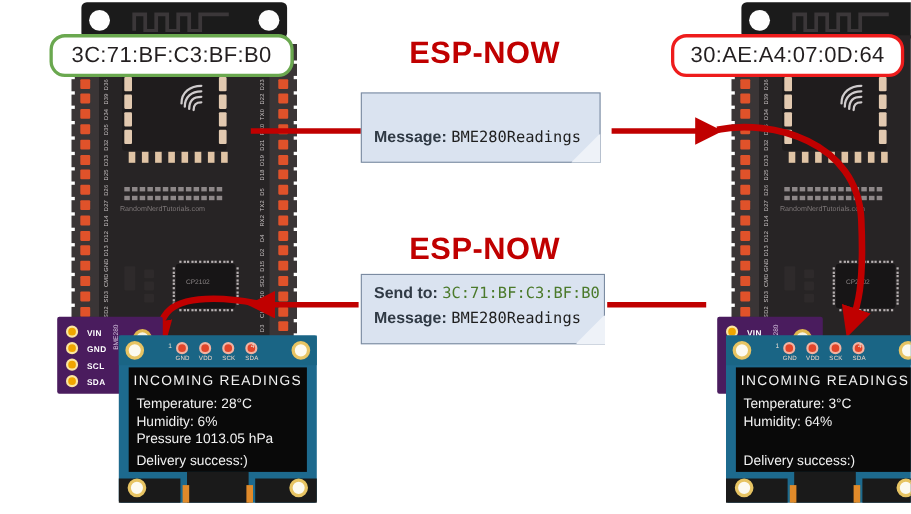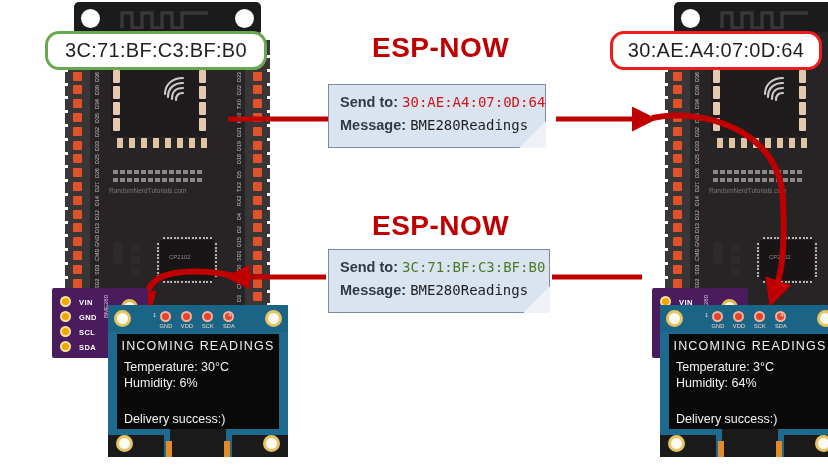--- a/index.html
+++ b/index.html
@@ -571,24 +571,20 @@
     <path d="M234 276 C205 270 165 268 152 284 C143 295 145 303 147 313" stroke="#c00000" stroke-width="6" fill="none" marker-end="url(#ah2)"></path>
   </svg>
 
   <div class="maclabel" id="mac-left">3C:71:BF:C3:BF:B0</div>
   <div class="maclabel" id="mac-right">30:AE:A4:07:0D:64</div>
 
   <div class="espnow" id="espnow-top">ESP-NOW</div>
   <div class="espnow" id="espnow-bottom">ESP-NOW</div>
 
   <div class="msgbox" id="msg-top">
-    <div class="ln" style="top:9px;">
-      <span class="k">Send to:</span>
-      <span class="mac red">30:AE:A4:07:0D:64</span>
-    </div>
     <div class="ln" style="top:32px;">
       <span class="k">Message:</span>
       <span class="msgv">BME280Readings</span>
     </div>
     <div class="fold"></div>
   </div>
 
   <div class="msgbox" id="msg-bottom">
     <div class="ln" style="top:9px;">
       <span class="k">Send to:</span>
@@ -637,22 +633,23 @@
         <div class="opadlbl" style="left: 89px;">SCK</div>
         <div class="opad" style="left: 115px;"></div>
         <div class="opadlbl" style="left: 110px;">SDA</div>
         <div class="opadnum" style="left: 45px;">1</div>
         <div class="opadnum" style="left: 120px;">4</div>
       </div>
     <div class="ohole l"></div>
     <div class="ohole r"></div>
     <div class="screen">
       <div class="hdr">INCOMING  READINGS</div>
-      <div class="row" style="top:26px;">Temperature: 30°C</div>
+      <div class="row" style="top:26px;">Temperature: 28°C</div>
       <div class="row" style="top:42px;">Humidity: 6%</div>
+      <div class="row" style="top:58px;">Pressure 1013.05 hPa</div>
       <div class="row" style="top:78px;">Delivery success:)</div>
     </div>
     <div class="botpads">
       <div class="blk" style="left:0;width:56px;height:22px;"></div>
       <div class="blk" style="left:62px;width:56px;height:28px;"></div>
       <div class="blk" style="left:124px;width:56px;height:22px;"></div>
       <div class="tab" style="left:58px;"></div>
       <div class="tab" style="left:116px;"></div>
     </div>
     <div class="bhole2" style="left:8px;"></div>

